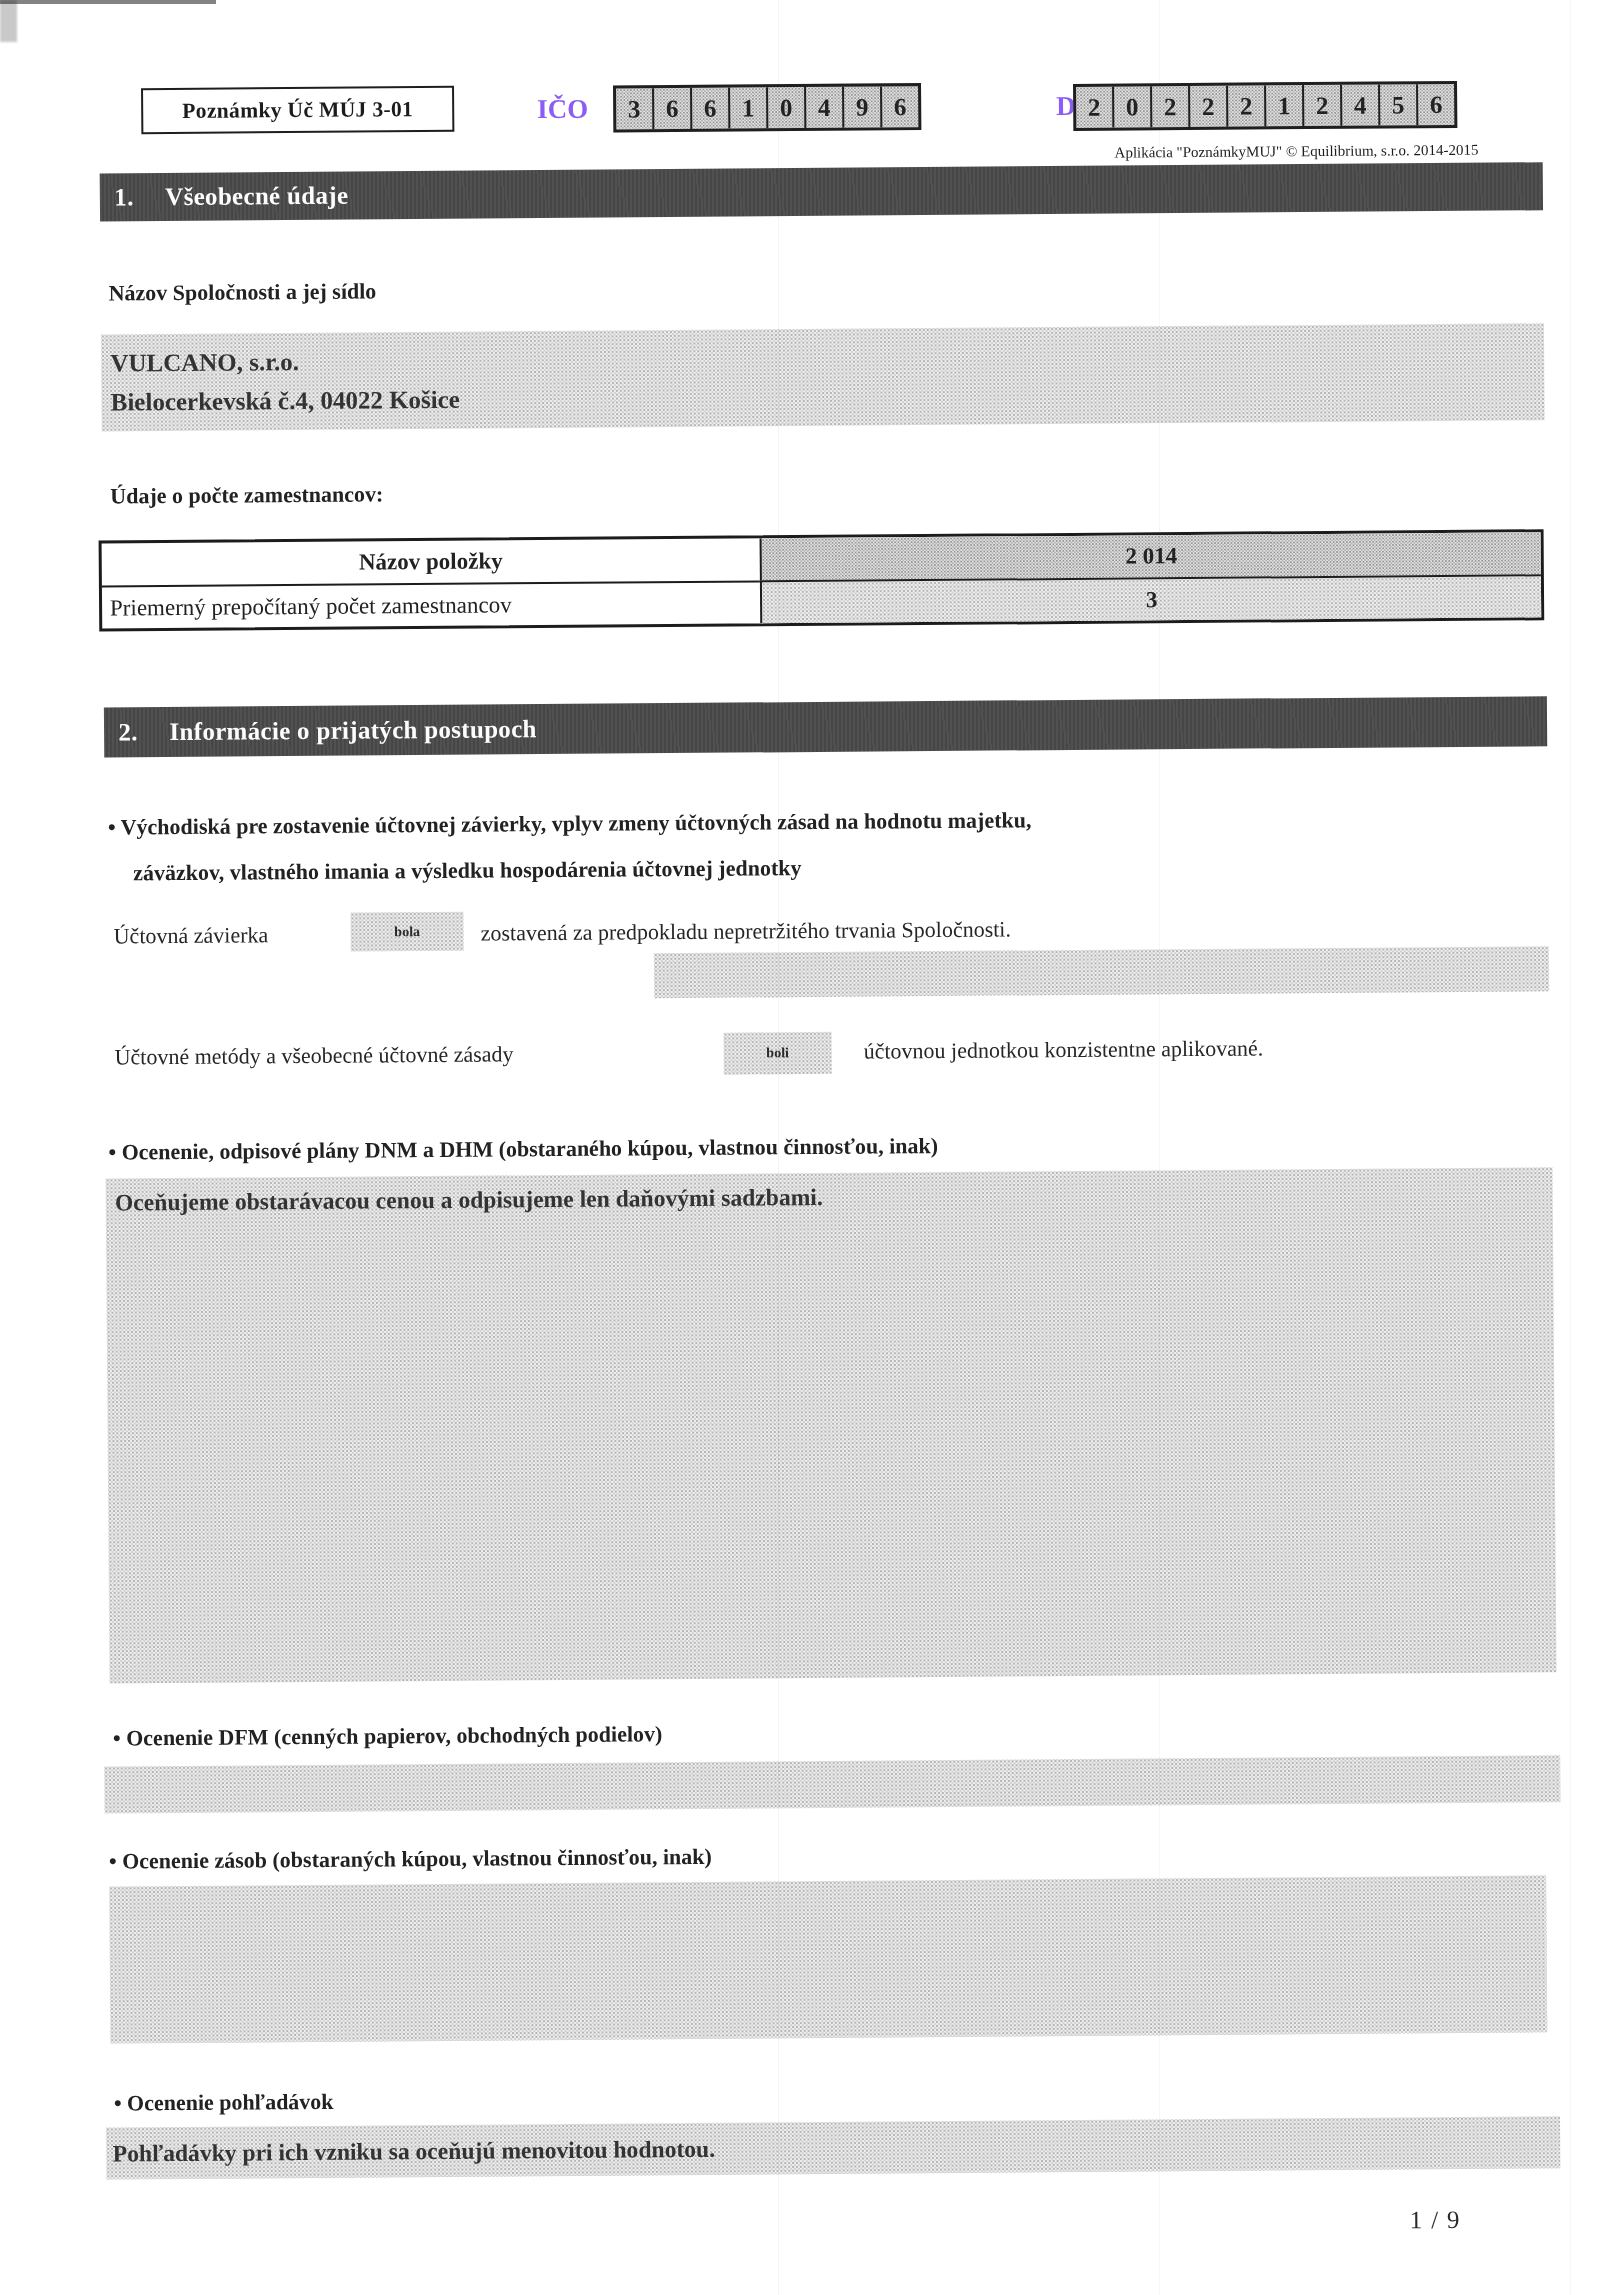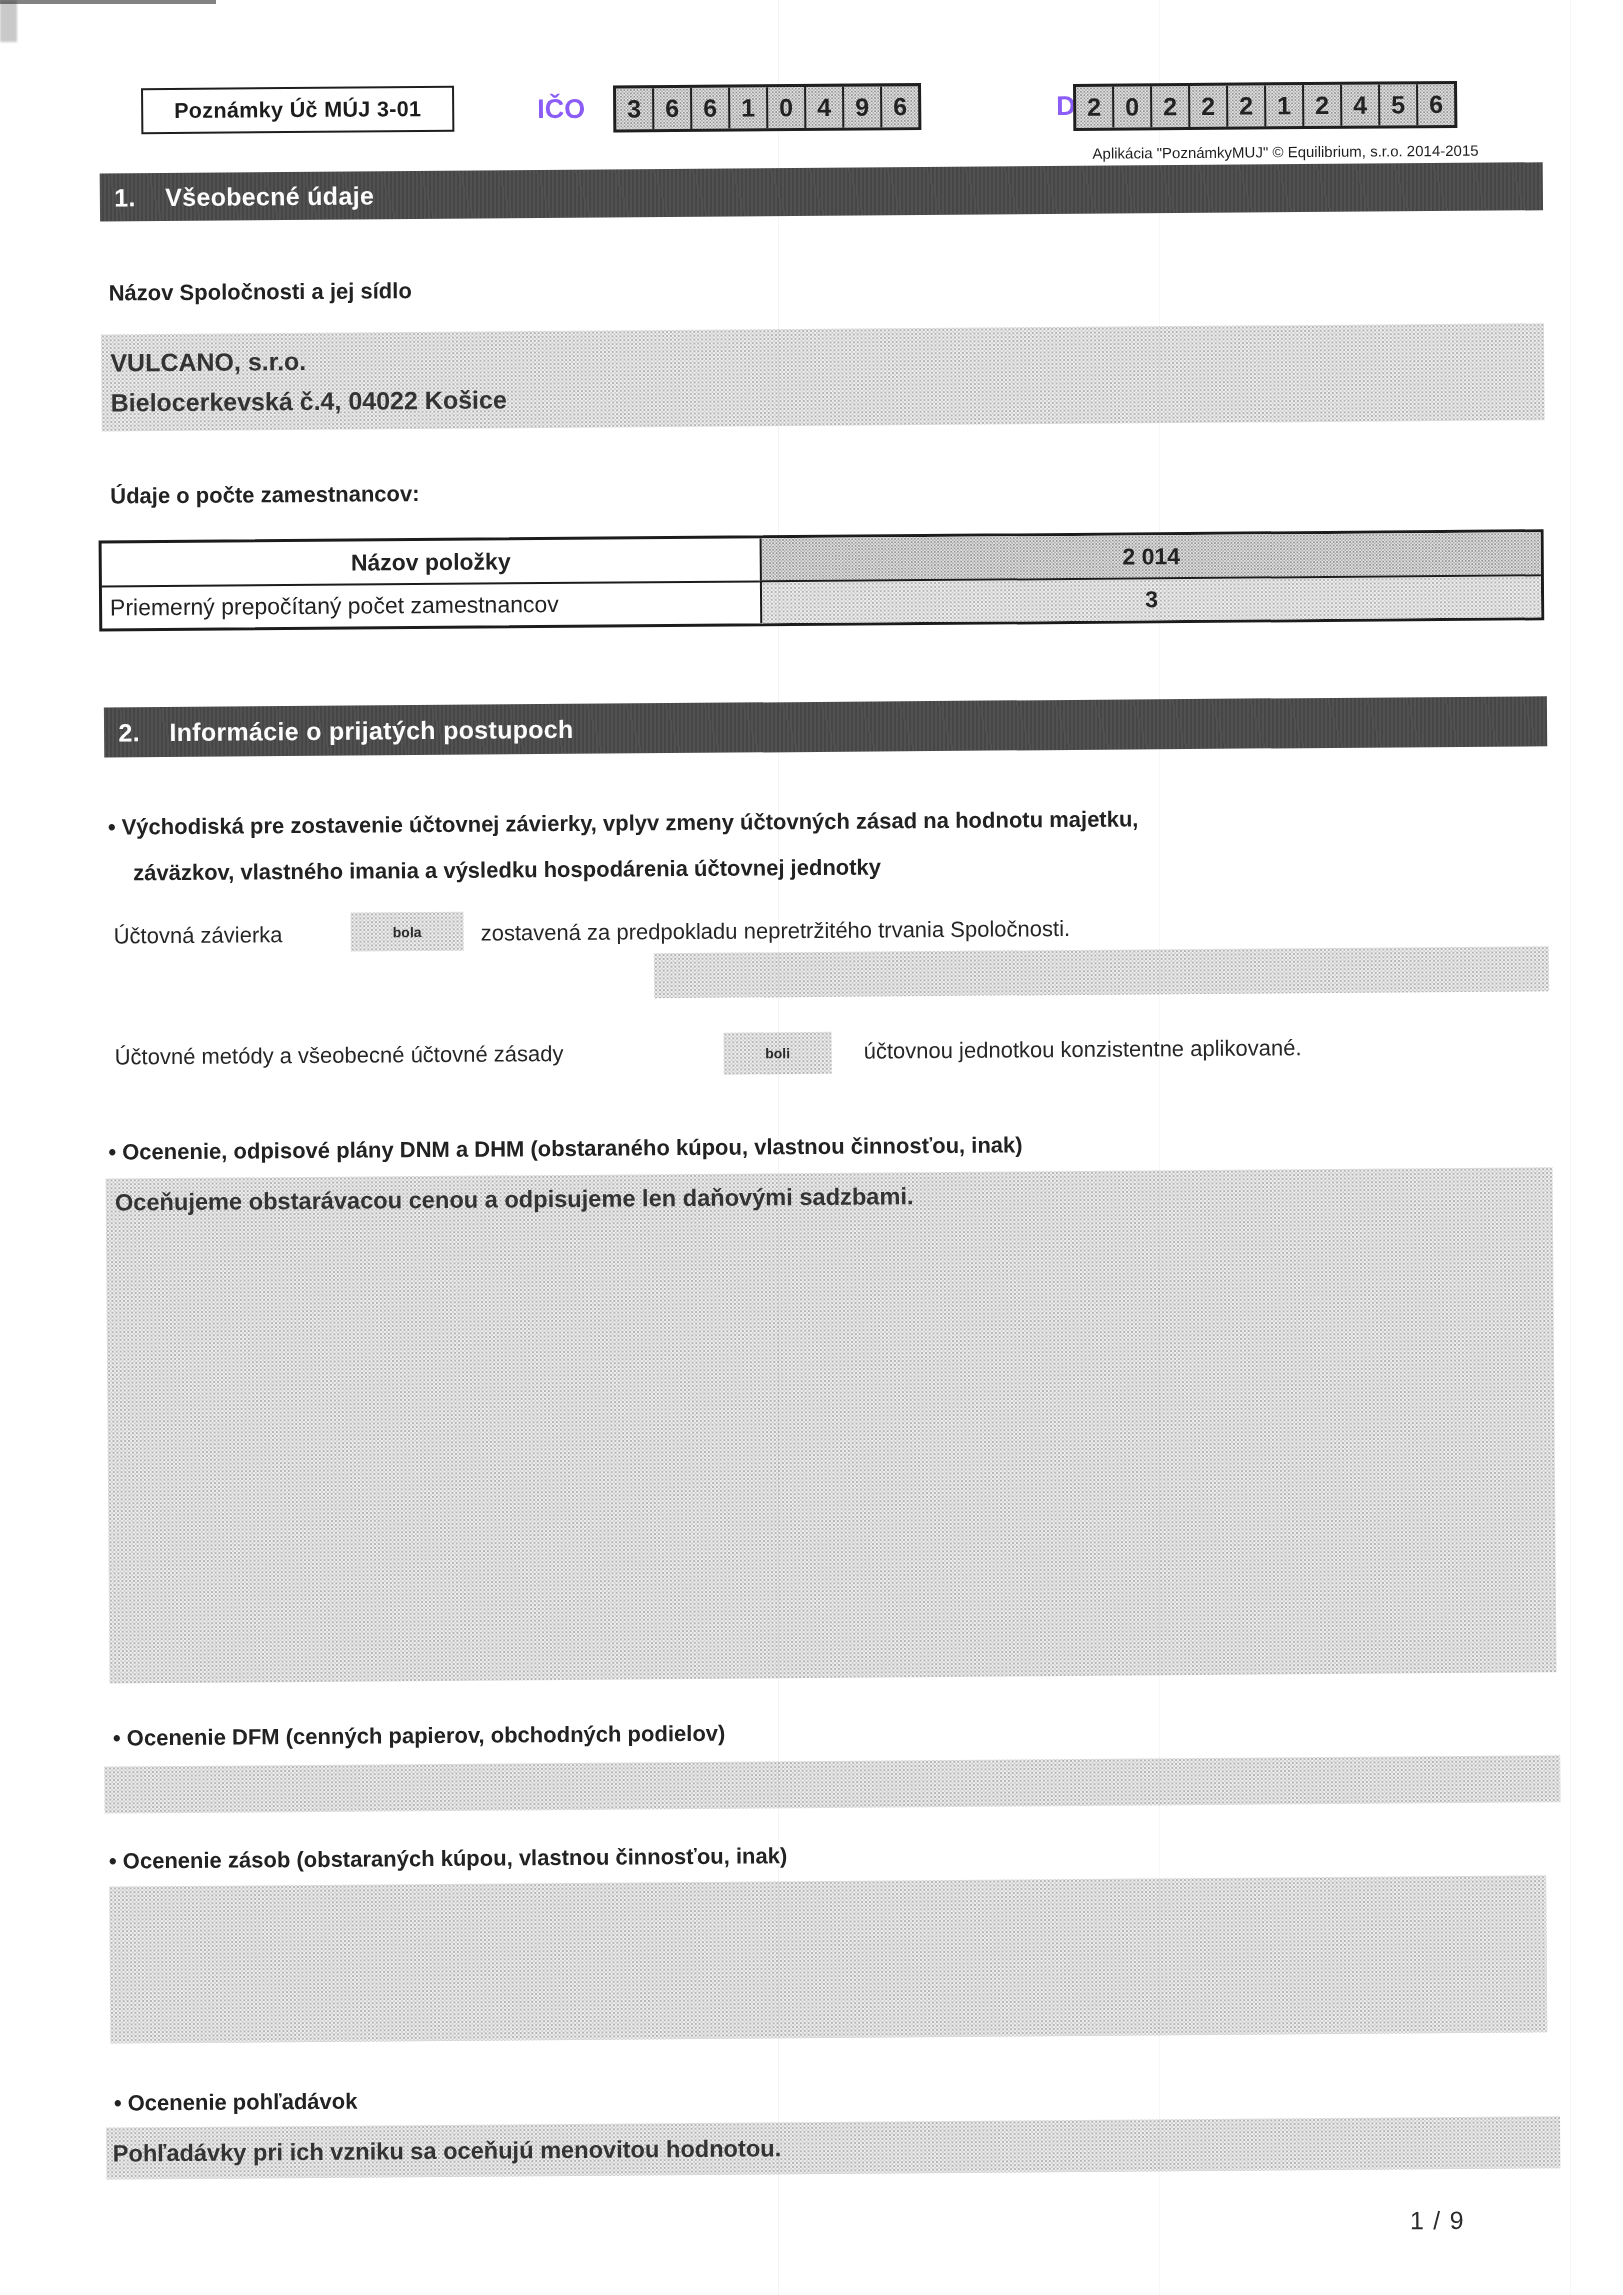--- a/index.html
+++ b/index.html
@@ -1,21 +1,21 @@
 <!DOCTYPE html>
 <html lang="sk" style="font-size:10.5px"><head>
 <meta charset="utf-8">
 <style>
   html,body{margin:0;padding:0;background:#ffffff;}
   .sheet{
     position:relative;
     width:1623px;height:2295px;
     background:#ffffff;
     overflow:hidden;
-    font-family:Liberation Sans, sans-serif;
+    font-family:Liberation Serif, serif;
     color:#262626;
   }
   .tilt{
     position:absolute;inset:0;
     transform:rotate(-0.45deg);
     transform-origin:50% 48%;
   }
   .abs{position:absolute;}
 
   

